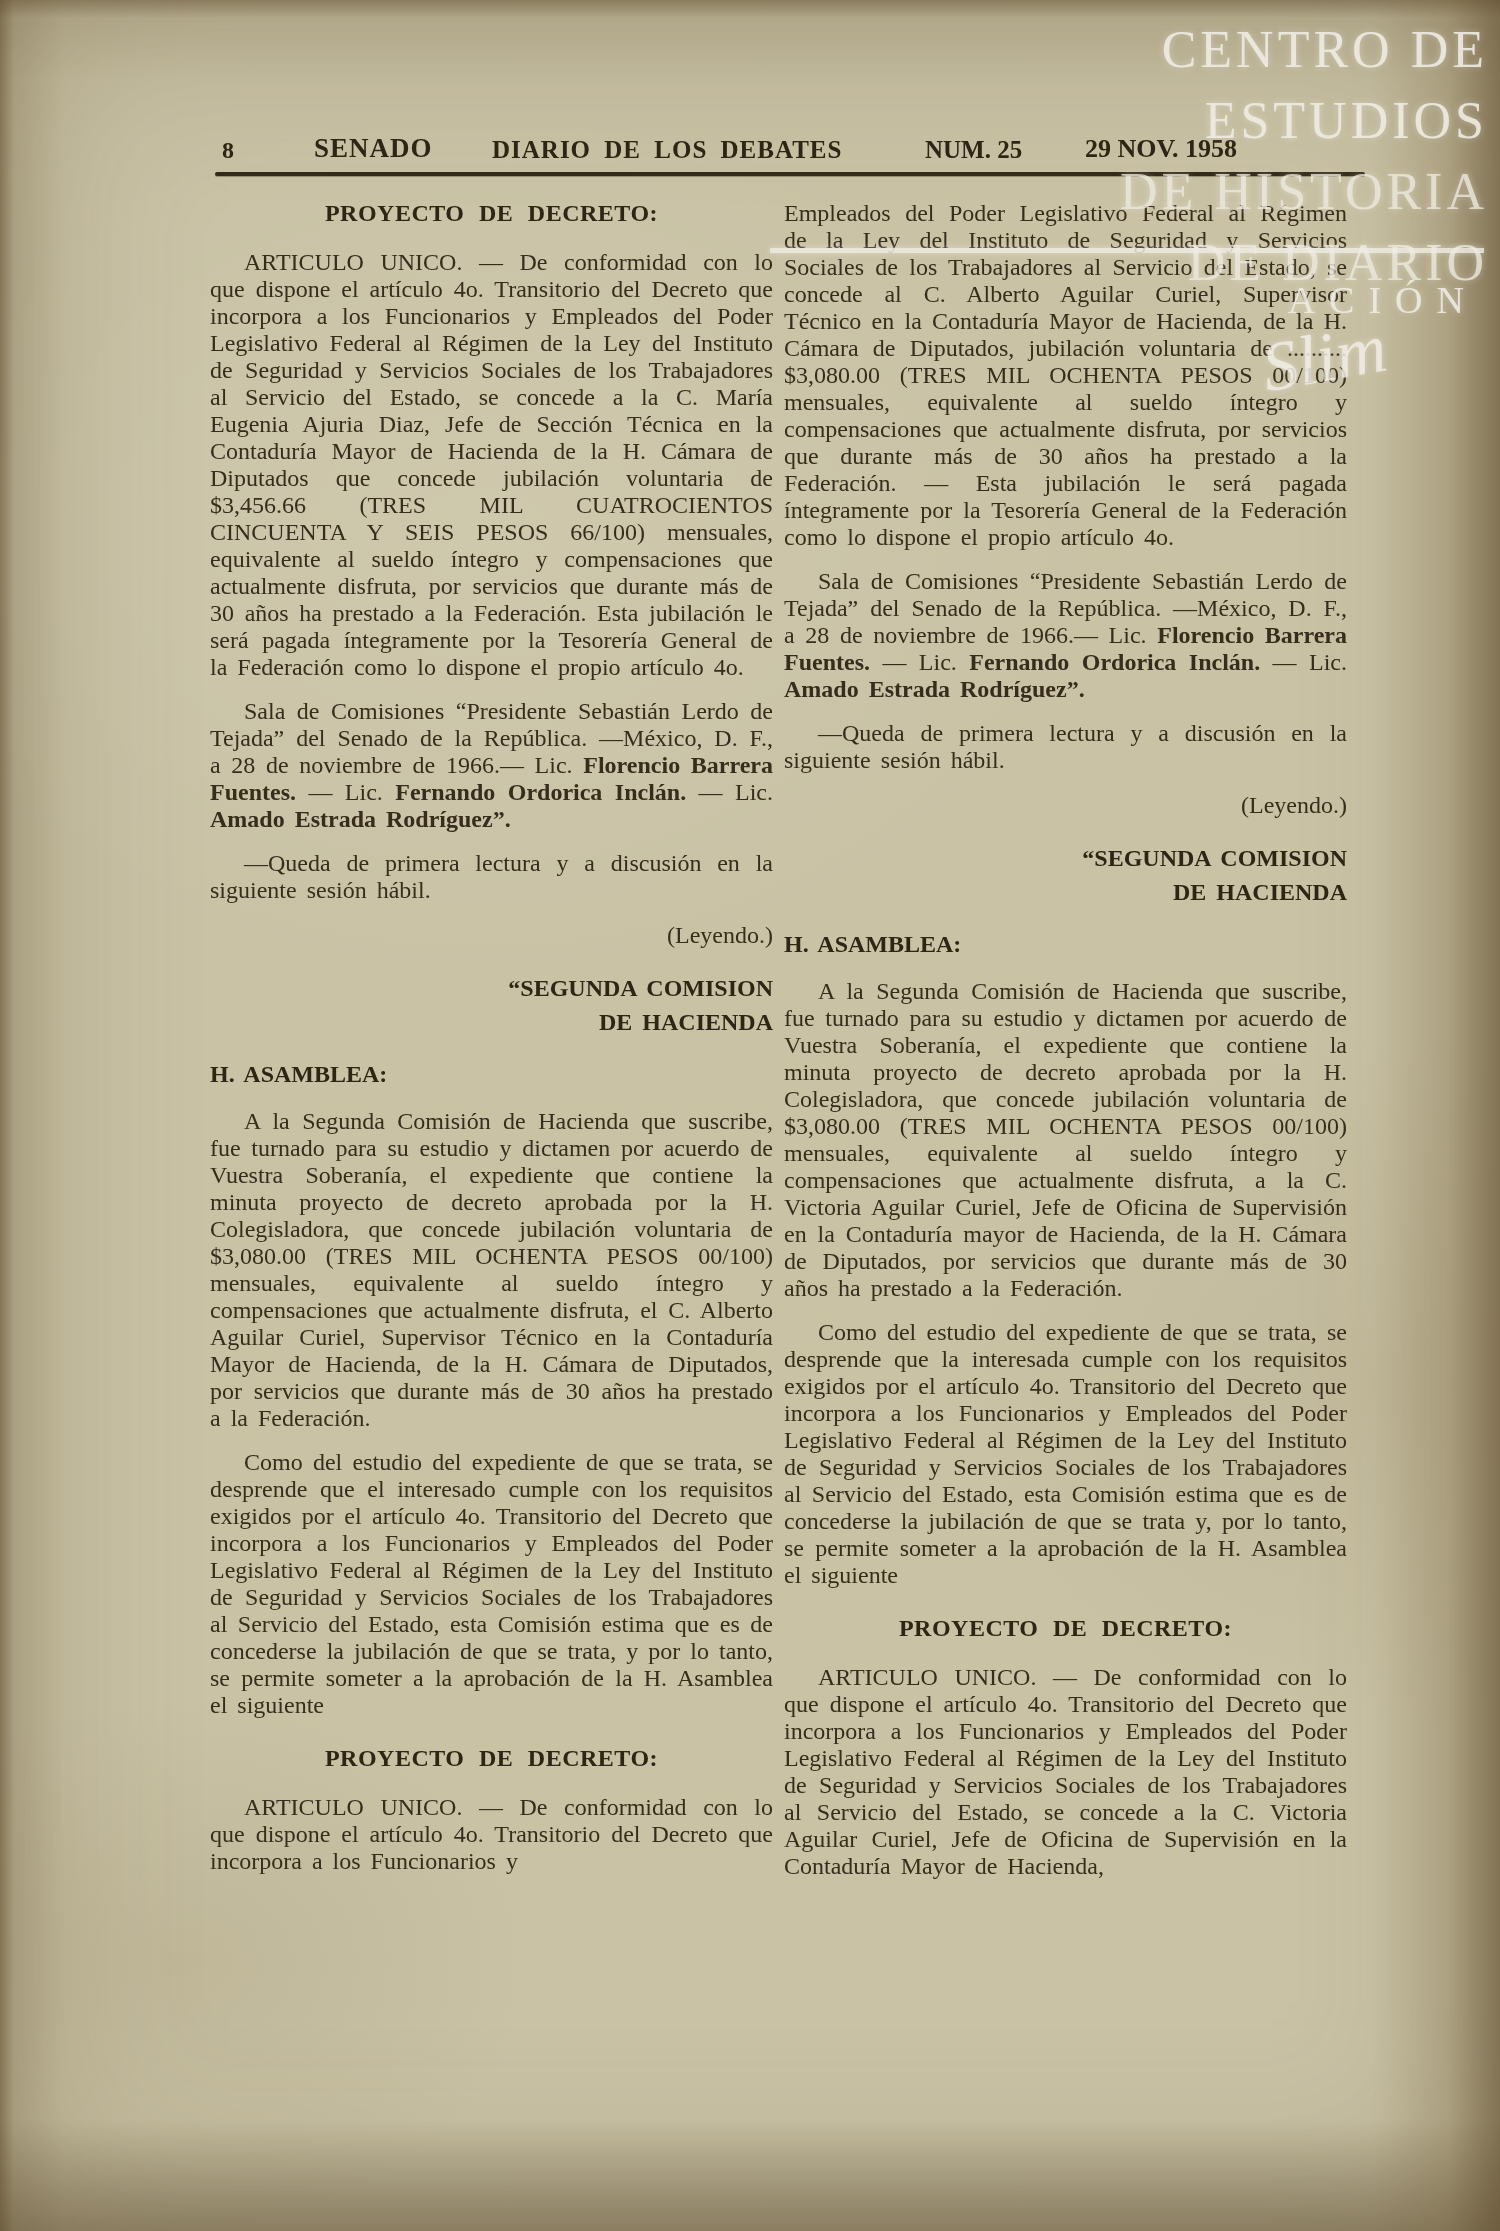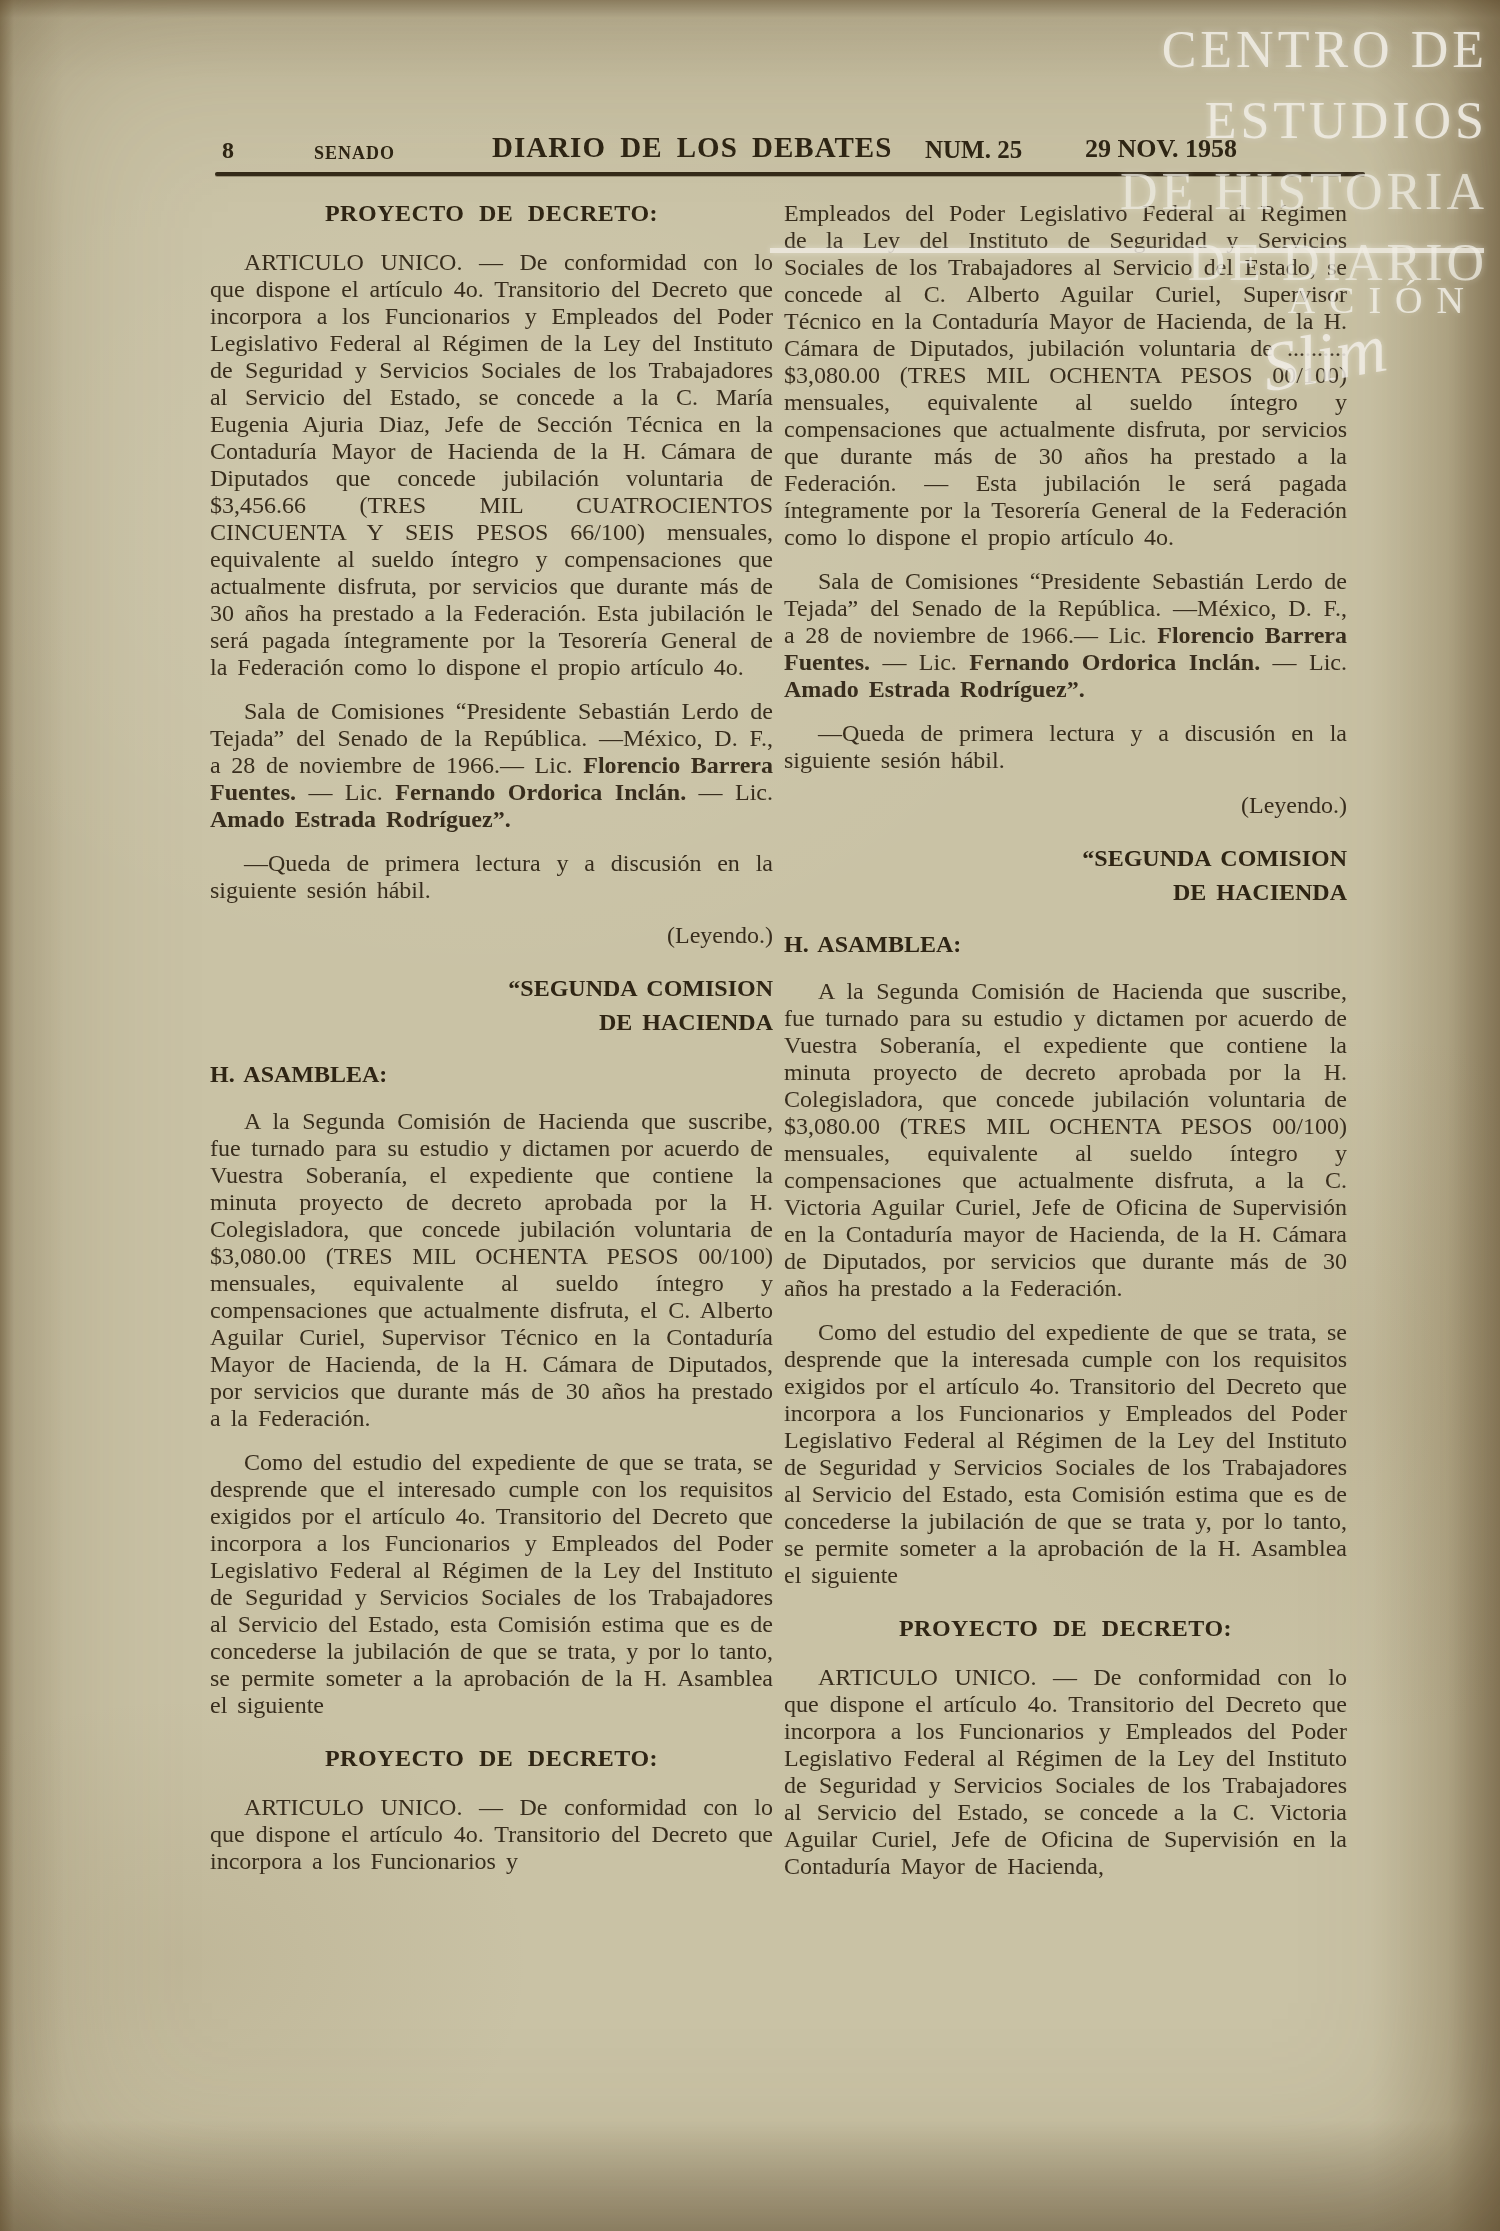--- a/index.html
+++ b/index.html
@@ -19,22 +19,22 @@
       linear-gradient(180deg, rgba(84,64,34,0.45) 0px, rgba(84,64,34,0.08) 18px, rgba(0,0,0,0) 80px, rgba(0,0,0,0) 2120px, rgba(76,58,32,0.42) 2231px),
       #c9c2a5;
     box-shadow: inset 0 0 170px 24px rgba(96,76,42,0.30);
     color:#372c1c;
   }
 
   
   .header{position:absolute;top:126px;left:0;width:1500px;height:40px;}
   .header span{position:absolute;bottom:2px;font-weight:bold;white-space:nowrap;color:#2e2514;}
   .h-num{left:222px;font-size:24px;}
-  .h-chamber{left:314px;font-size:18px;letter-spacing:1px;}
-  .h-pub{left:492px;font-size:29px;letter-spacing:1px;word-spacing:6px;}
+  .h-chamber{left:314px;font-size:27px;letter-spacing:1px;}
+  .h-pub{left:492px;font-size:25px;letter-spacing:1px;word-spacing:6px;}
   .h-issue{left:925px;font-size:25px;margin-top:17px;}
   .h-date{left:1085px;font-size:26px;}
   .header-rule{
     position:absolute;top:172px;left:215px;width:1150px;height:4px;
     background:#342a18;border-radius:2px;
     box-shadow:0 1px 0 rgba(60,48,26,0.35);
   }
 
   
   .content{

